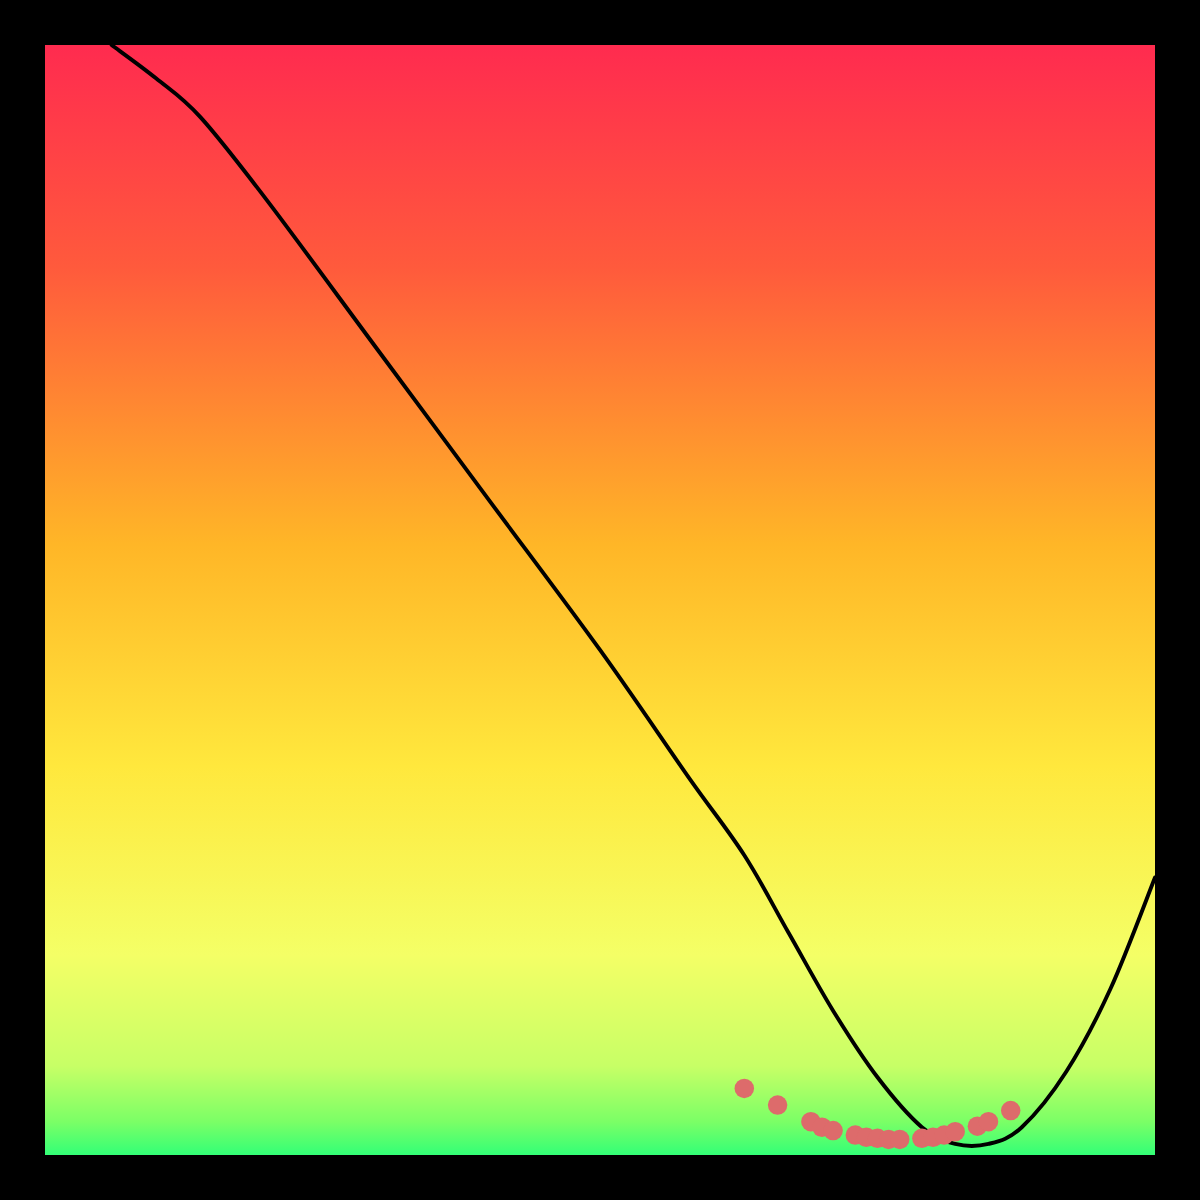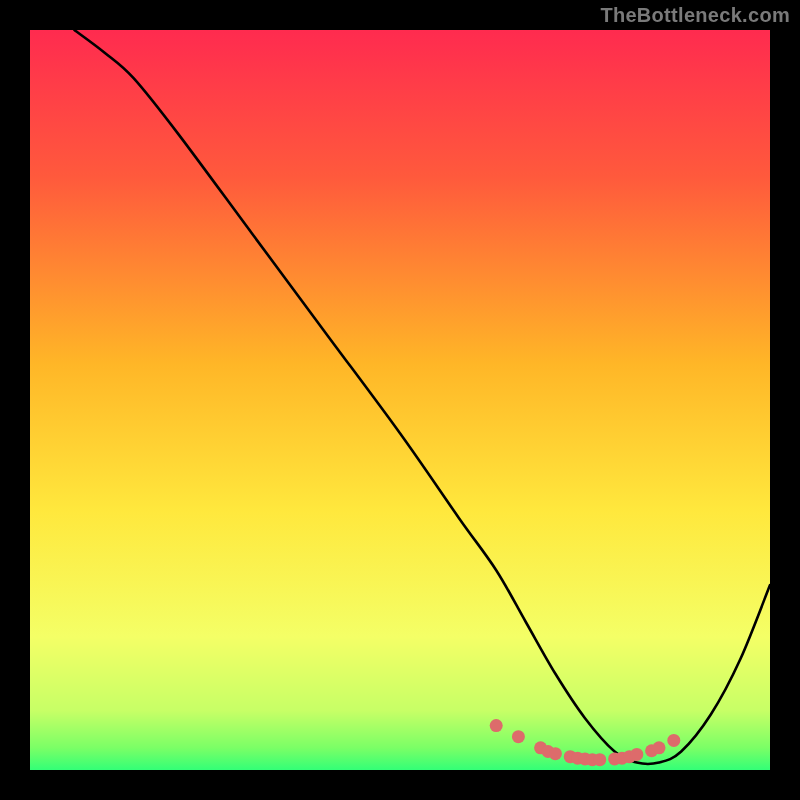--- a/index.html
+++ b/index.html
@@ -66,14 +66,13 @@
         <circle cx="599.80" cy="759.64" r="6.5" fill="#dd6b6b"></circle>
         <circle cx="614.60" cy="758.90" r="6.5" fill="#dd6b6b"></circle>
         <circle cx="622.00" cy="758.16" r="6.5" fill="#dd6b6b"></circle>
         <circle cx="629.40" cy="756.68" r="6.5" fill="#dd6b6b"></circle>
         <circle cx="636.80" cy="754.46" r="6.5" fill="#dd6b6b"></circle>
         <circle cx="651.60" cy="750.76" r="6.5" fill="#dd6b6b"></circle>
         <circle cx="659.00" cy="747.80" r="6.5" fill="#dd6b6b"></circle>
         <circle cx="673.80" cy="740.40" r="6.5" fill="#dd6b6b"></circle>
       </g>
   </svg>
-  <div class="watermark">TheBottleneck.com</div>
 </div>
 
 </body></html>

